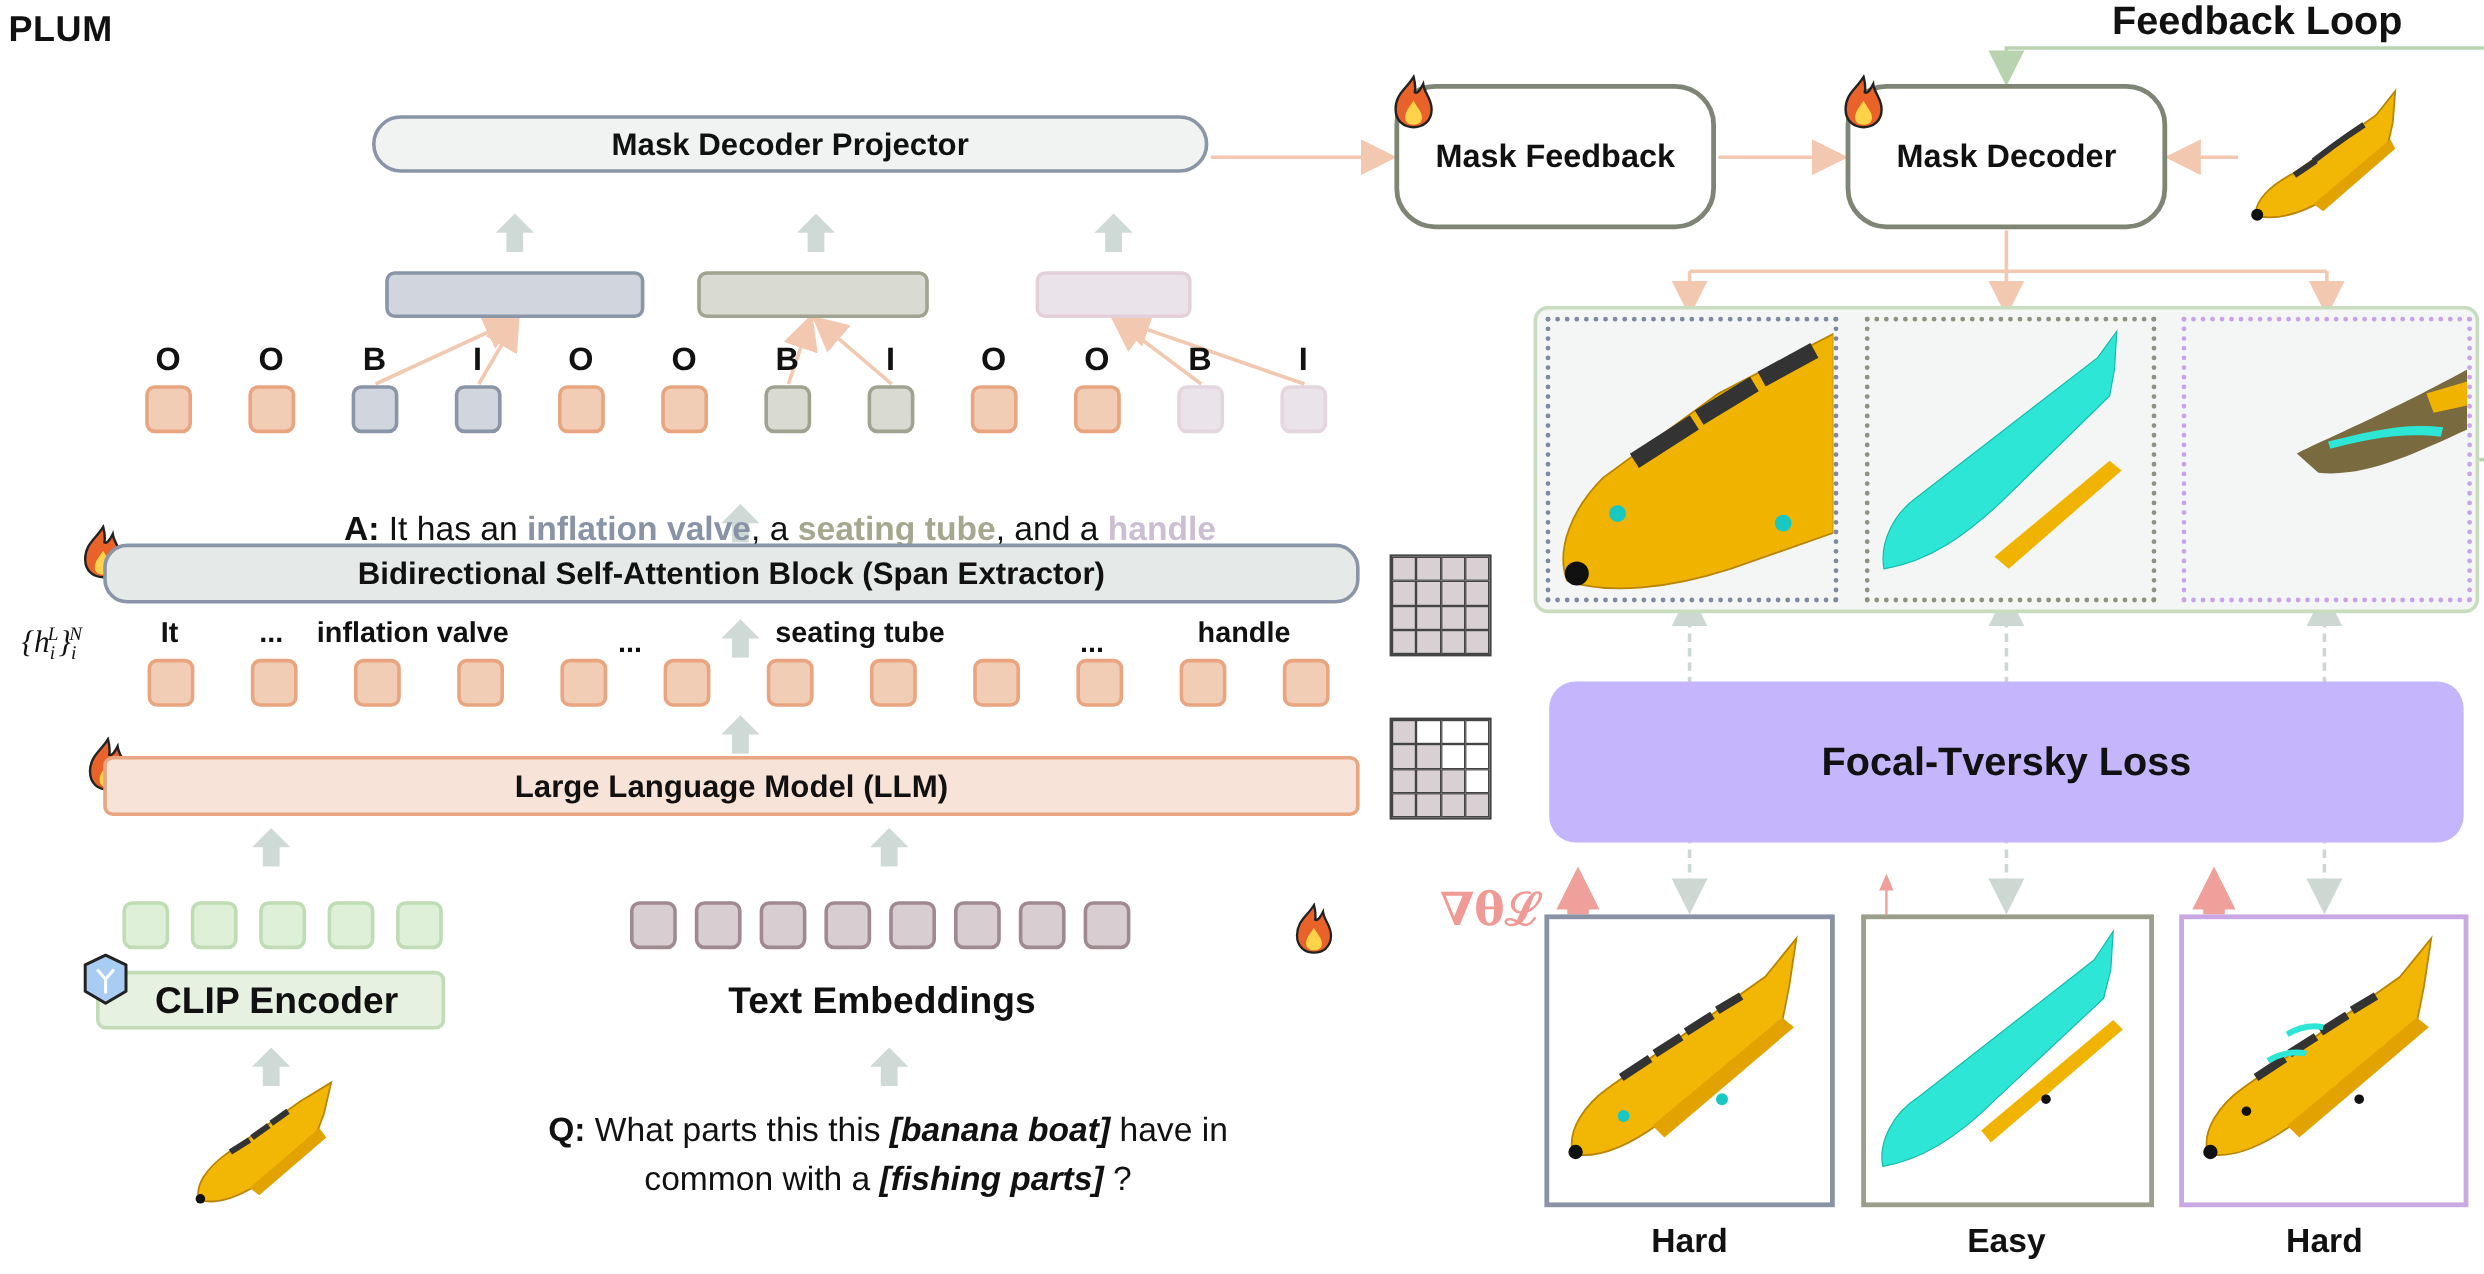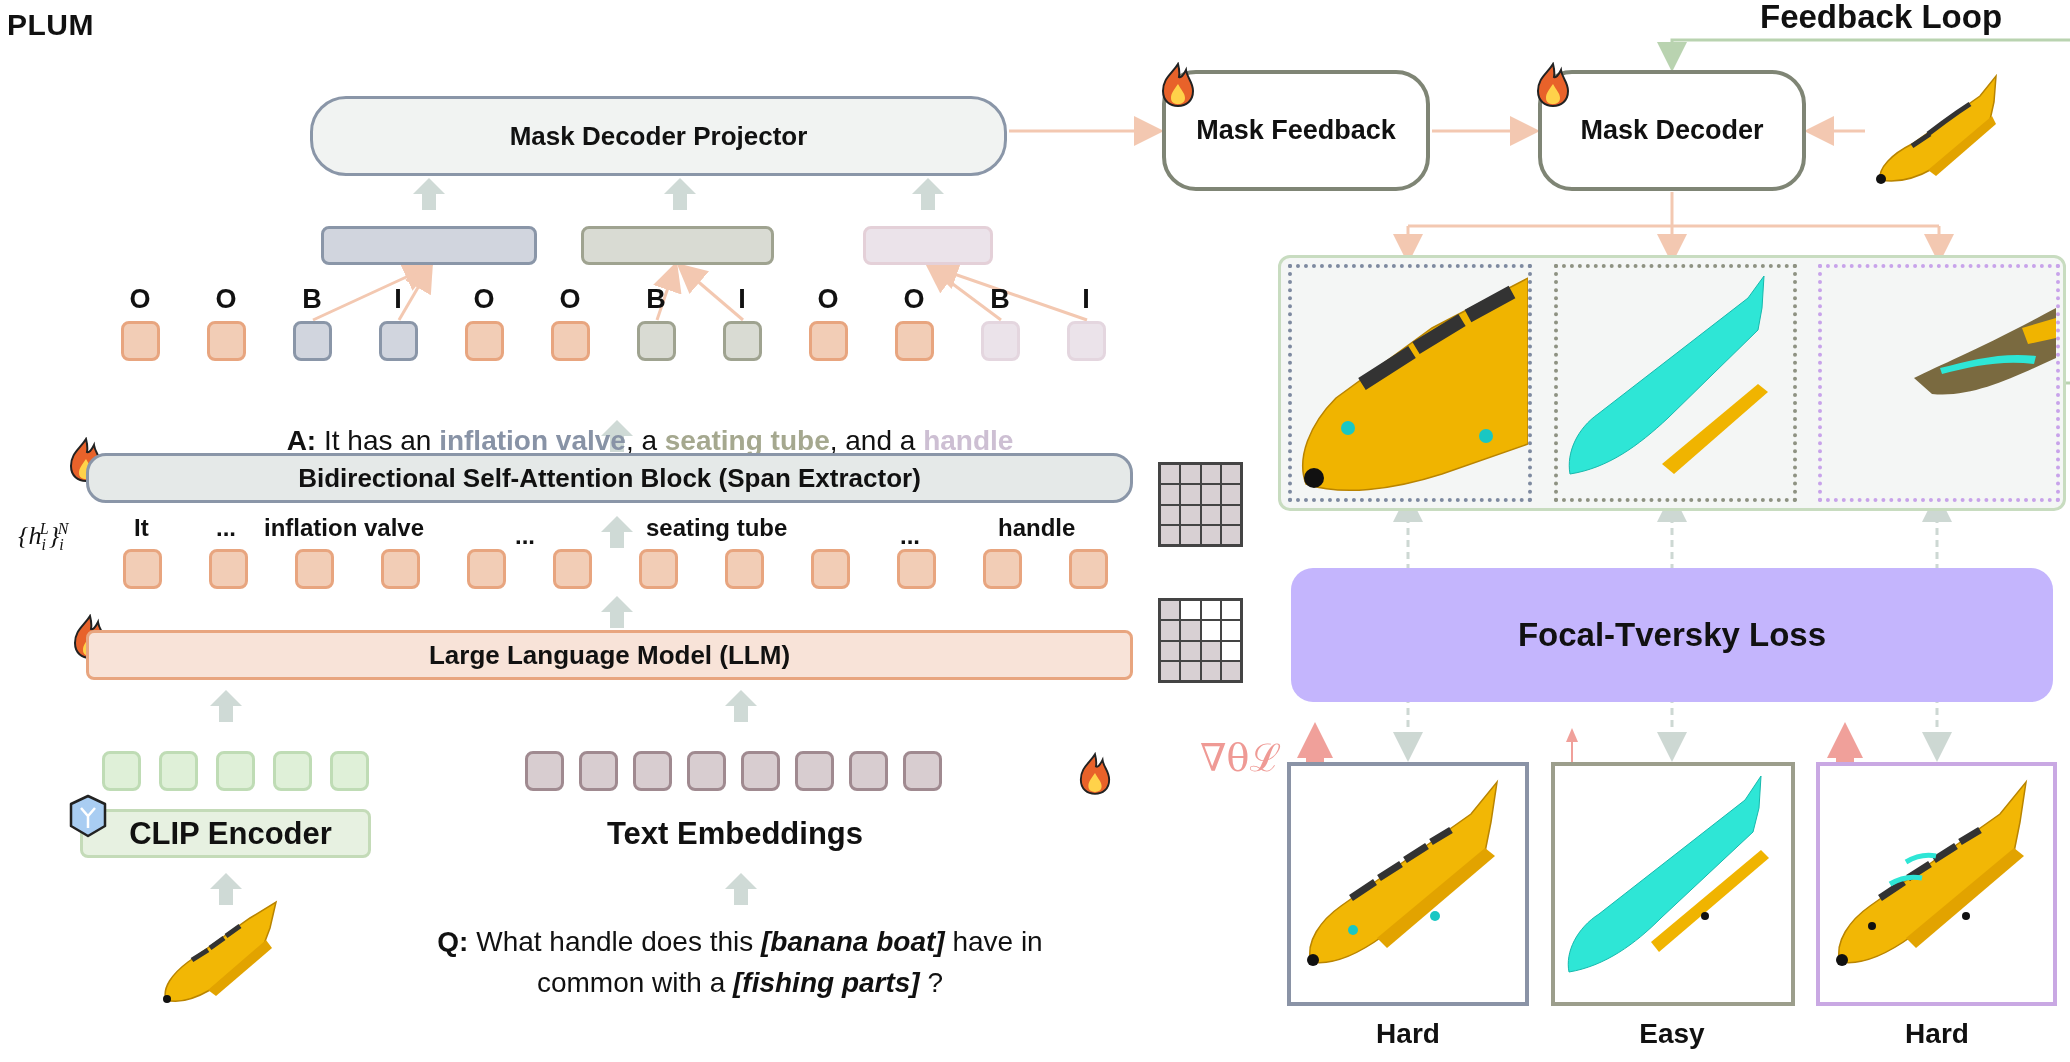--- a/index.html
+++ b/index.html
@@ -2,21 +2,21 @@
 <html><head>
 <meta charset="utf-8">
 <style>
   html, body { margin:0; padding:0; background:#ffffff; }
   body { width:2070px; height:1062px; position:relative; overflow:hidden;
          font-family:"Liberation Sans", "DejaVu Sans", sans-serif; color:#111; }
   .abs { position:absolute; }
   .title-plum { left:7px; top:8px; font-size:30px; font-weight:bold; letter-spacing:0.5px; }
   .feedback-title { left:1760px; top:-2px; font-size:33px; font-weight:bold; }
 
-  .projector { left:310px; top:96px; width:697px; height:80px; border:3px solid #8a96a8;
+  .projector { left:310px; top:96px; width:697px; height:48px; border:3px solid #8a96a8;
                border-radius:36px; background:#f1f3f2; display:flex; align-items:center; justify-content:center;
                font-size:26px; font-weight:bold; box-sizing:border-box; }
   .module { top:70px; height:121px; width:268px; border:4px solid #7f8575; border-radius:34px; background:#fff;
             display:flex; align-items:center; justify-content:center; font-size:27px; font-weight:bold; box-sizing:border-box; }
   .mask-encoder { left:1162px; }
   .mask-decoder { left:1538px; }
 
   .span-box { top:226px; height:39px; border-radius:8px; box-sizing:border-box; border:3px solid; }
   .span-slate { left:321px; width:216px; background:#d1d5de; border-color:#8a96a8; }
   .span-sage  { left:581px; width:193px; background:#d9dbd3; border-color:#9fa390; }
@@ -68,21 +68,21 @@
 
   .focal { left:1291px; top:568px; width:762px; height:134px; background:#c4b5fd; border-radius:22px;
            display:flex; align-items:center; justify-content:center; font-size:33px; font-weight:bold; }
 
   .gt-box { top:762px; height:244px; border:4px solid; box-sizing:border-box; background:#fff; overflow:hidden; }
   .gt-1 { left:1287px; width:242px; border-color:#8a93a6; }
   .gt-2 { left:1551px; width:244px; border-color:#9c9e8c; }
   .gt-3 { left:1816px; width:241px; border-color:#c9a8e3; }
   .gt-label { top:1018px; width:242px; text-align:center; font-size:28px; font-weight:bold; }
 
-  .grad-label { left:1200px; top:730px; font-size:38px; font-weight:normal; color:#ef9a95; font-family:"DejaVu Serif", serif; }
+  .grad-label { left:1200px; top:730px; font-size:38px; font-weight:bold; color:#ef9a95; font-family:"DejaVu Serif", serif; }
 
   svg.overlay { position:absolute; left:0; top:0; }
 </style>
 </head>
 <body>
 
 <div class="abs title-plum">PLUM</div>
 <div class="abs feedback-title">Feedback Loop</div>
 
 <svg class="overlay" width="2070" height="1062">
@@ -343,21 +343,21 @@
 <div class="abs text-emb-label">Text Embeddings</div>
 
 <svg class="abs" style="left:158px;top:900px" width="128" height="106" viewBox="0 0 128 106">
   <path d="M8,100 C4,88 14,74 30,62 L92,18 L118,2 L112,28 L106,44 L52,90 C38,98 22,104 8,100 Z" fill="#f2b705" stroke="#b98400" stroke-width="1.5"></path>
   <path d="M50,90 L108,40 L114,48 L58,96 Z" fill="#e2a300"></path>
   <path d="M34,60 L50,50 M52,48 L66,38 M68,36 L82,26" stroke="#333" stroke-width="5"></path>
   <circle cx="9" cy="99" r="4" fill="#111"></circle>
 </svg>
 
 <div class="abs question">
-  <div><span class="q">Q:</span><span> What handle does this </span><span class="it">[banana boat]</span><span> have in</span></div>
+  <div><span class="q">Q:</span><span> What parts this this </span><span class="it">[banana boat]</span><span> have in</span></div>
   <div><span>common with a </span><span class="it">[fishing parts]</span><span> ?</span></div>
 </div>
 
 <div class="abs pred-panel"></div>
 <div class="abs pred-box pred-1">
   <svg width="236" height="230" viewBox="0 0 236 230">
     <path d="M14,216 C4,190 18,156 44,130 L140,60 L236,10 L236,176 L150,206 C100,222 50,228 14,216 Z" fill="#f0b400" stroke="#b98400" stroke-width="1.5"></path>
     <path d="M70,116 L120,84 M124,80 L170,52 M176,48 L220,24" stroke="#333" stroke-width="14"></path>
     <circle cx="22" cy="210" r="10" fill="#111"></circle>
     <circle cx="56" cy="160" r="7" fill="#19c7c3"></circle>

